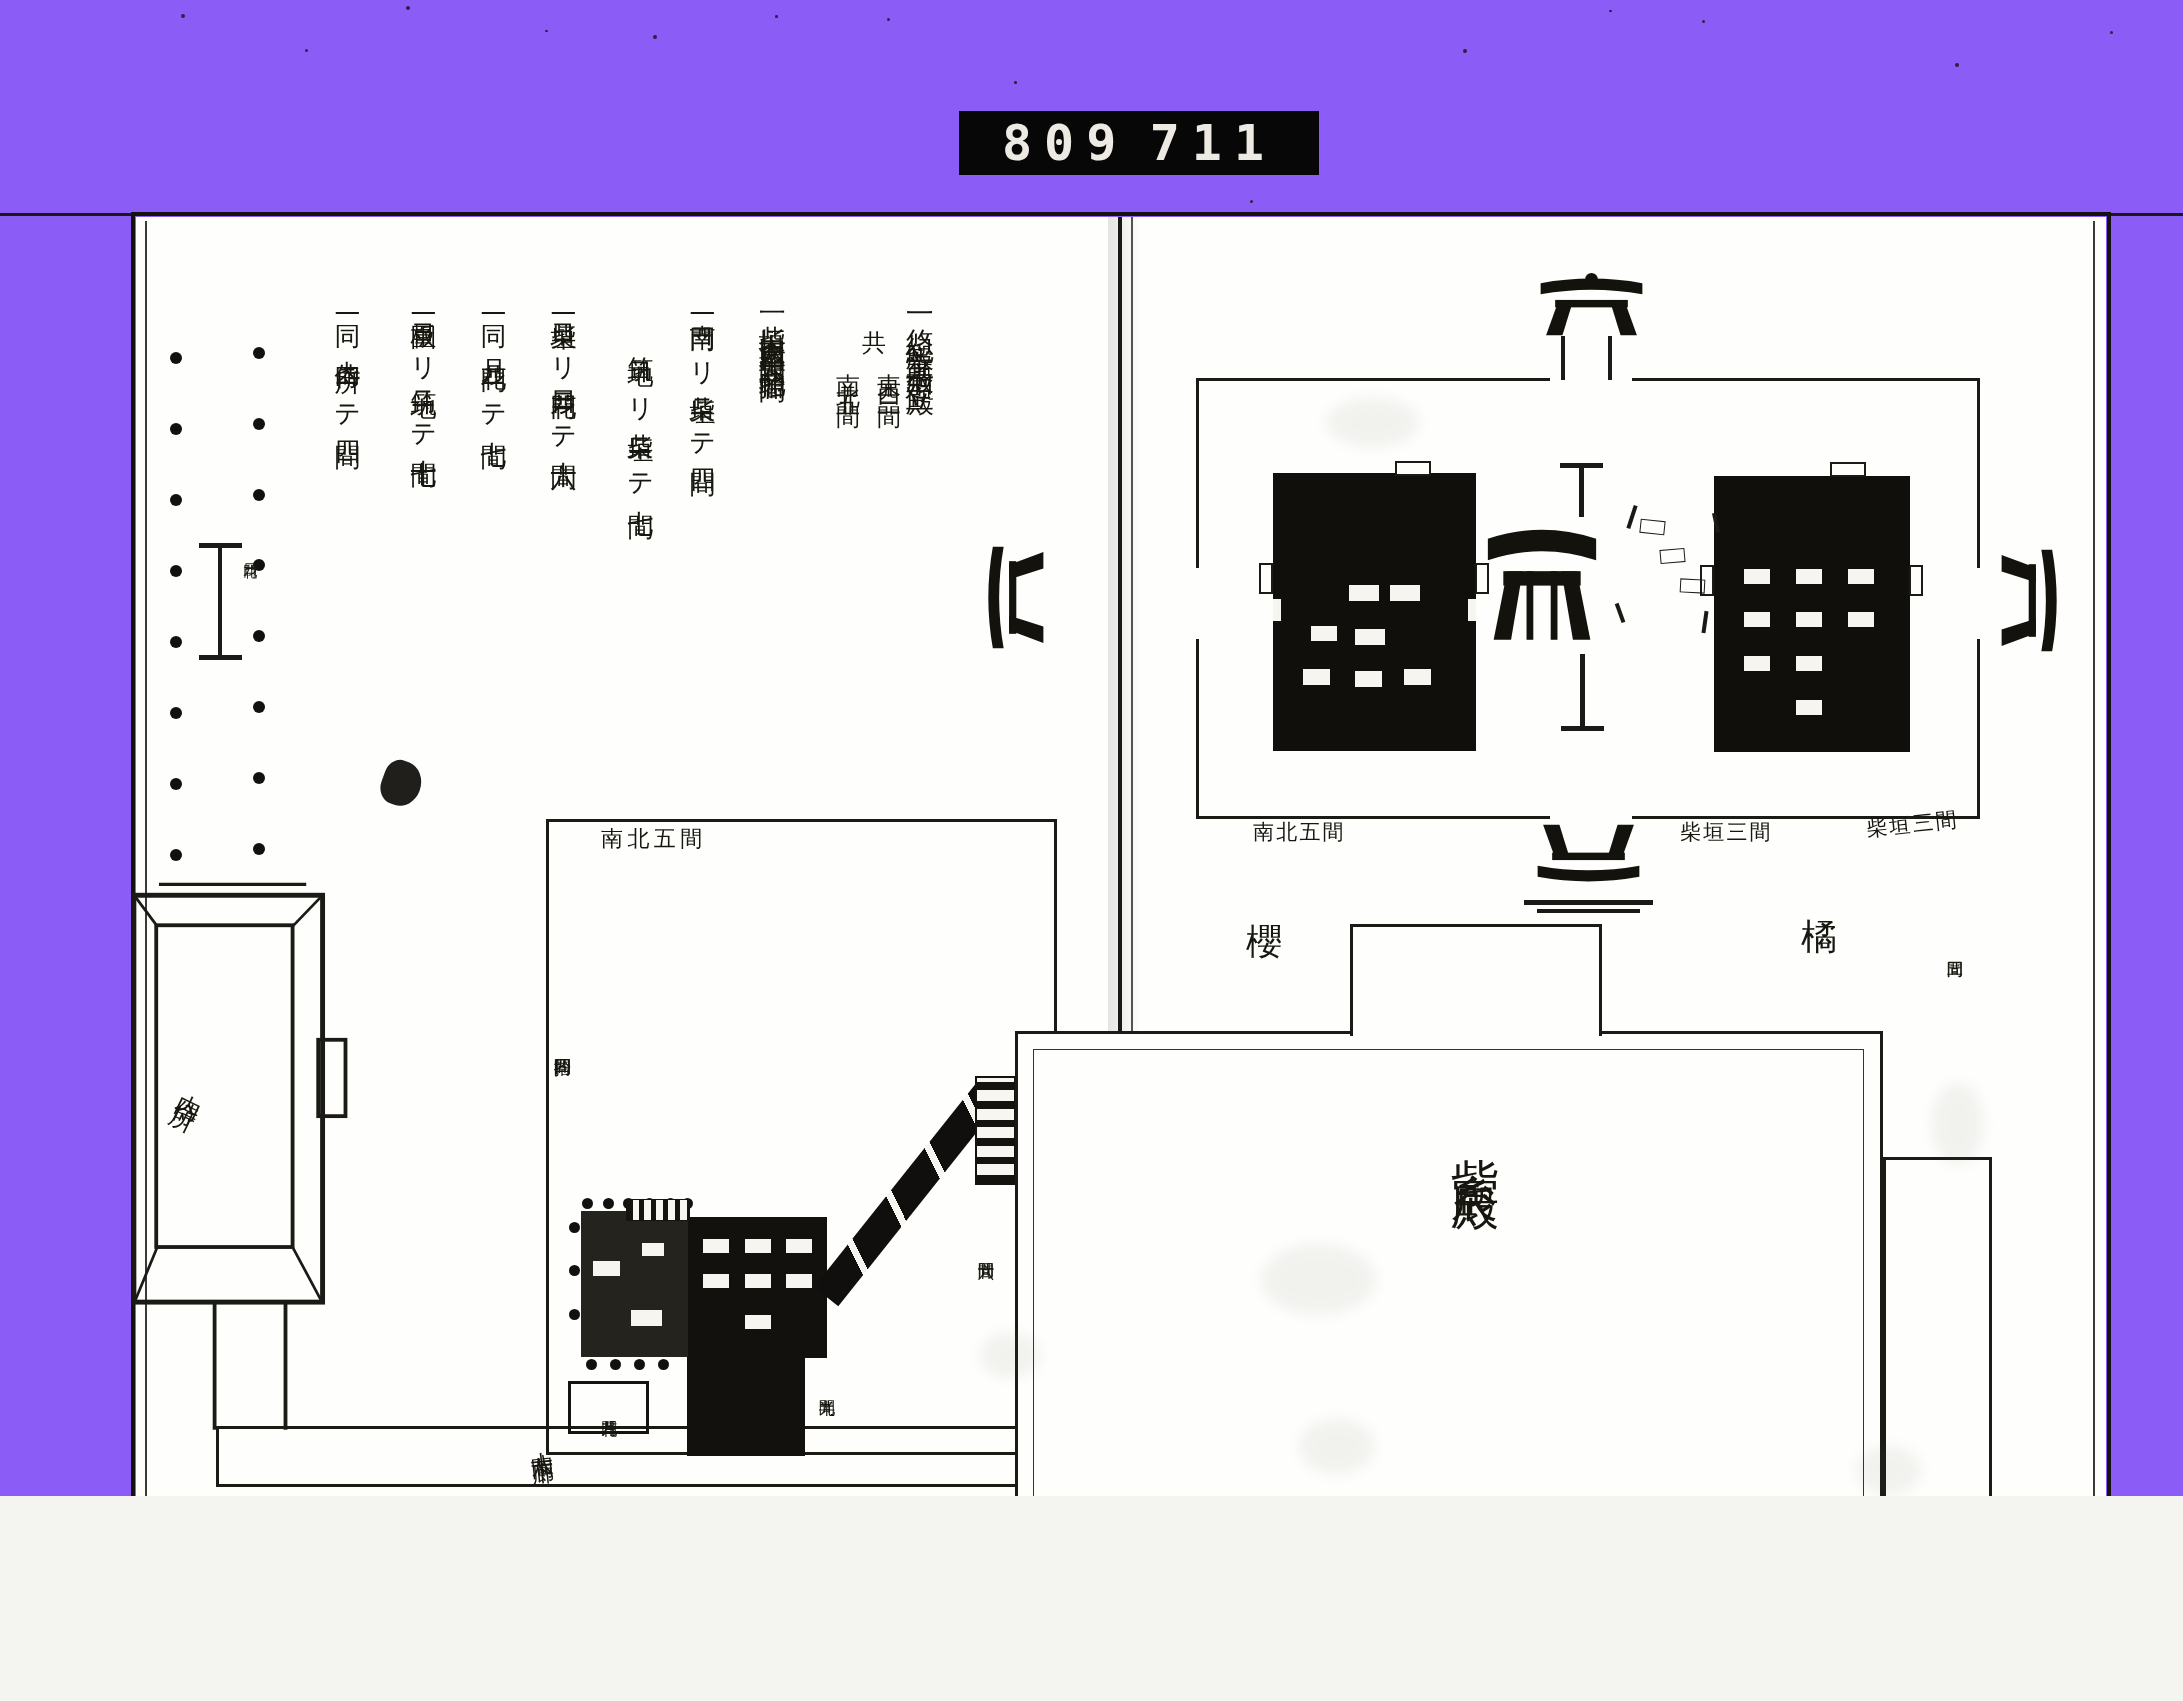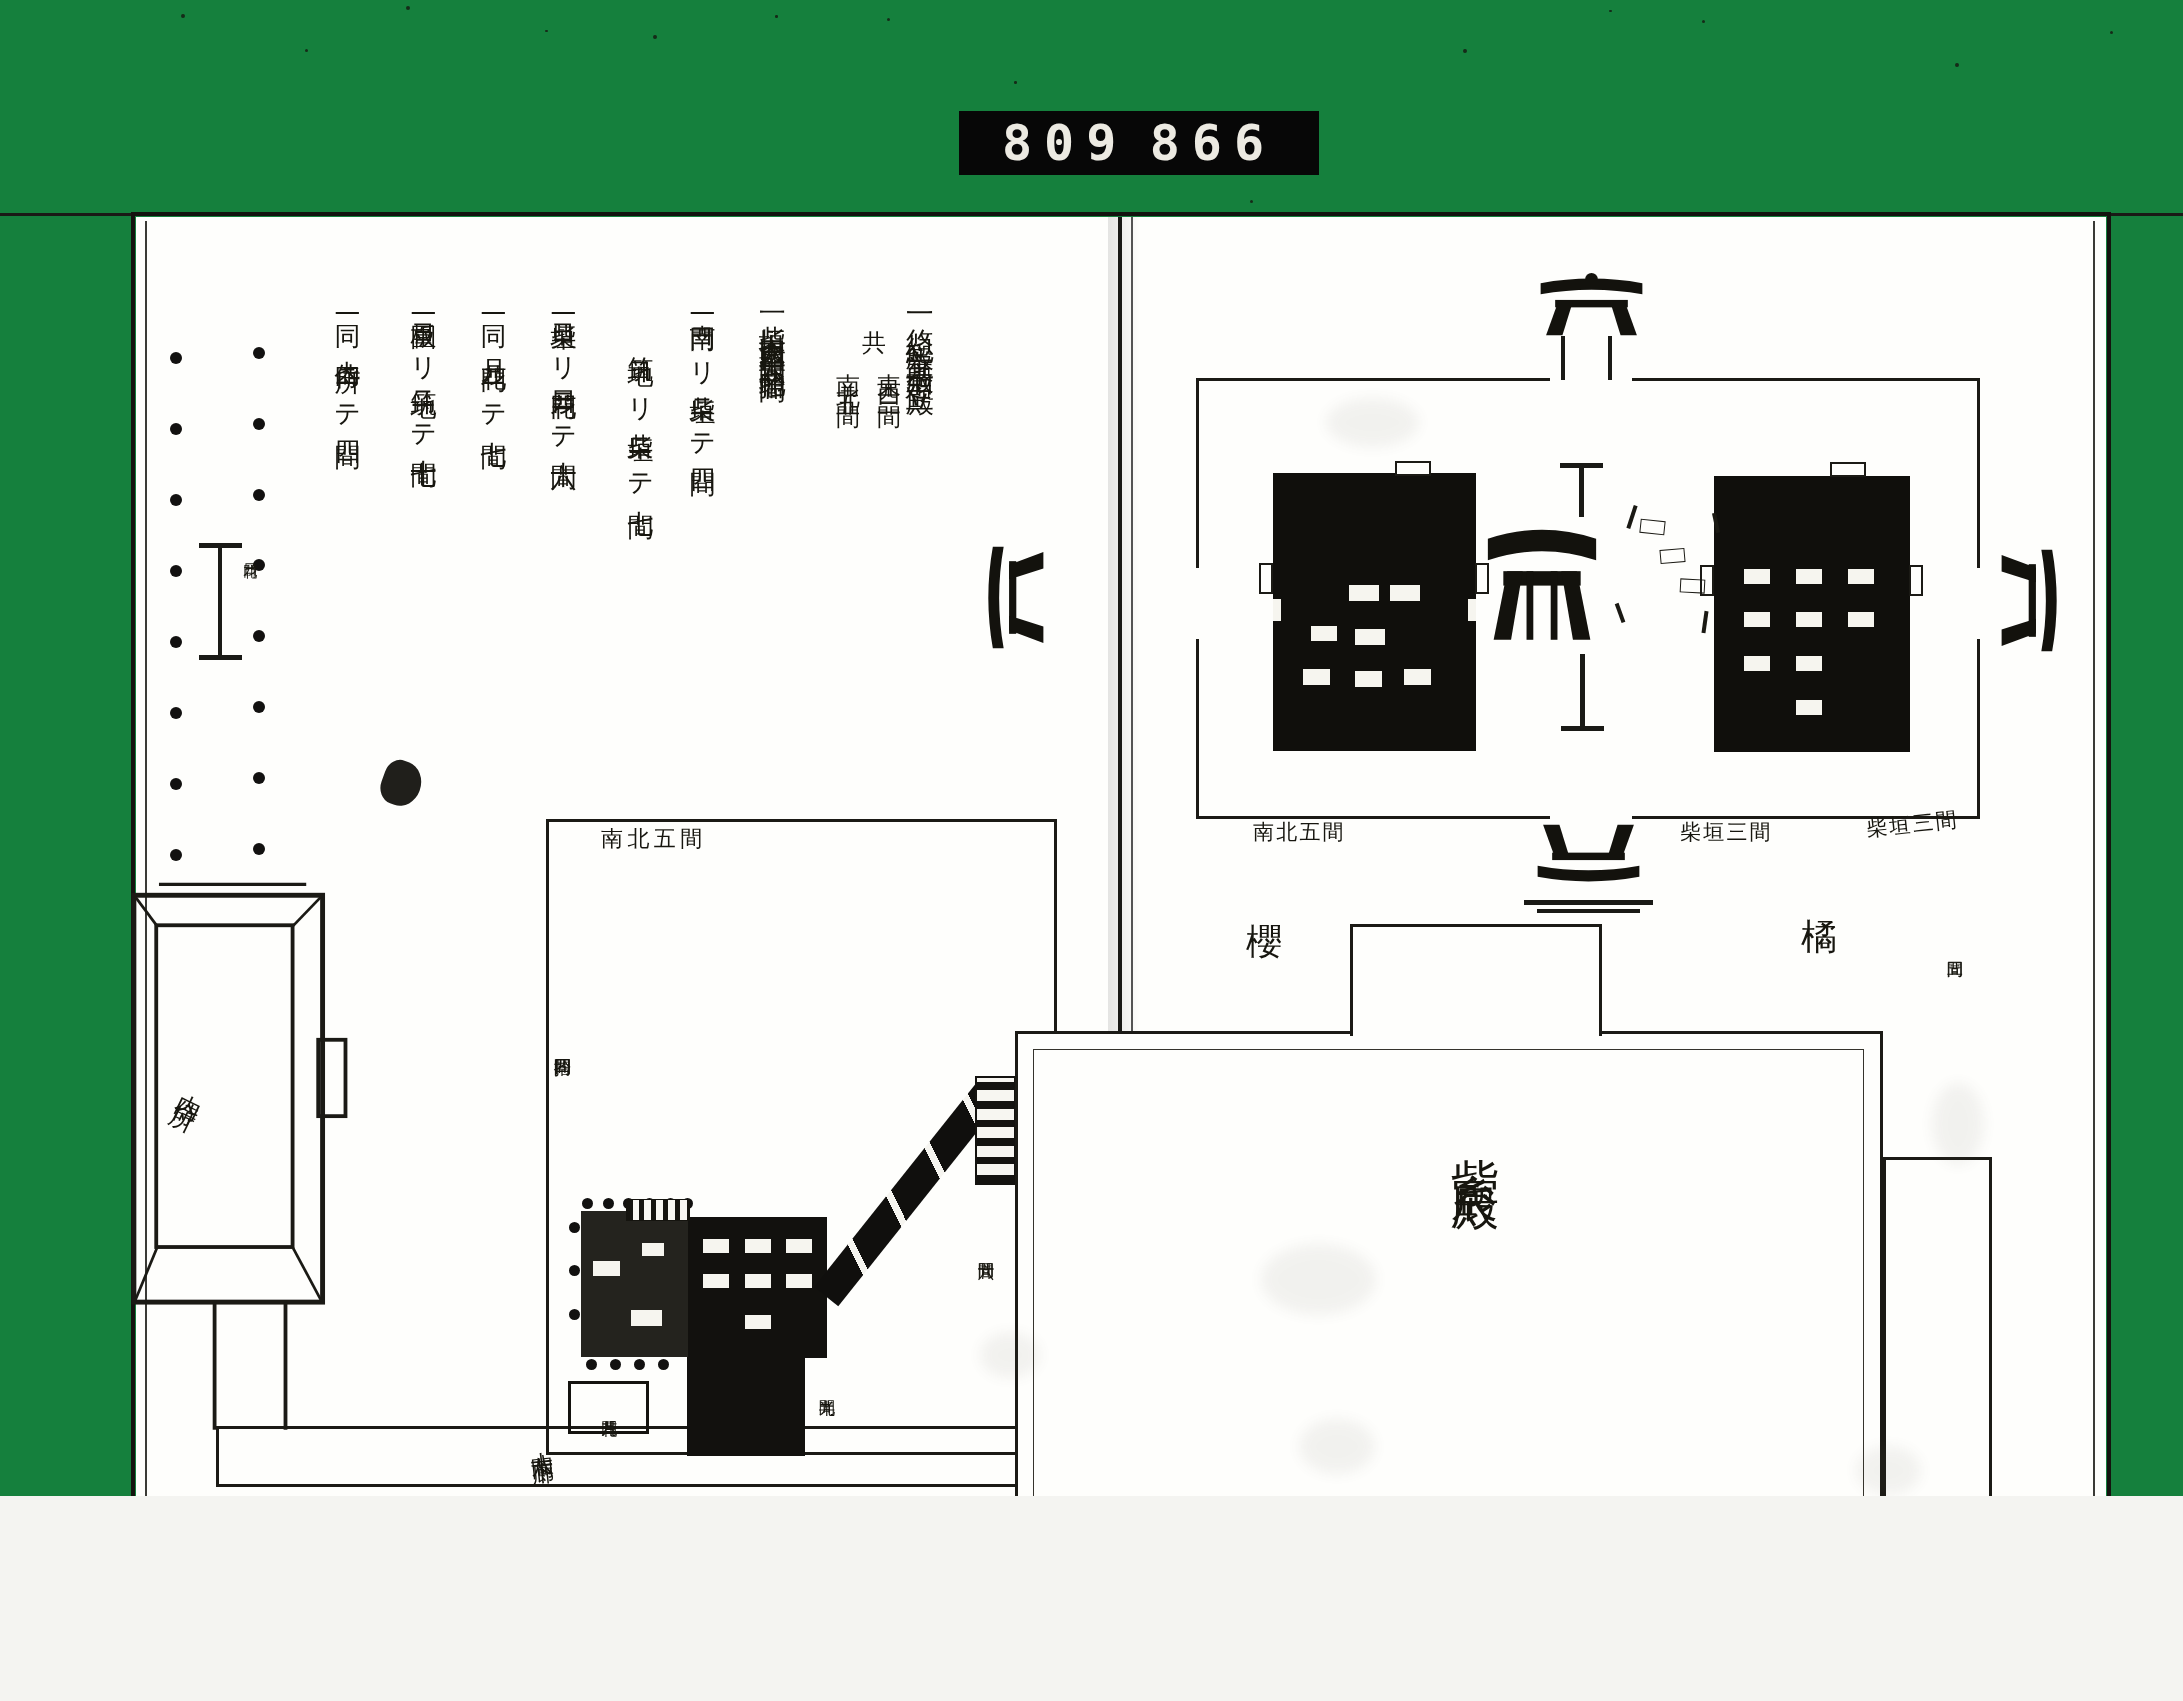--- a/index.html
+++ b/index.html
@@ -1,18 +1,18 @@
 <!DOCTYPE html>
 <html style="font-size:8.7px"><head>
 <meta charset="utf-8">
 <style>
   *{box-sizing:border-box;margin:0;padding:0}
   html,body{width:2183px;height:1701px}
   body{background:#f4f4f1;font-family:"DejaVu Serif","Liberation Serif",serif}
-  .stage{position:relative;width:2183px;height:1496px;background:#15803d;overflow:hidden}
+  .stage{position:relative;width:2183px;height:1496px;background:#8b5cf6;overflow:hidden}
   .abs{position:absolute}
   .ink{color:#17160f}
   .vtext{writing-mode:vertical-rl;text-orientation:upright;line-height:1.12;white-space:nowrap}
   .outline{position:absolute;border:3.3px solid #1b1a15;background:transparent}
   .dot{position:absolute;width:12px;height:12px;border-radius:50%;background:#121110}
   .wrect{position:absolute;background:#f6f5ef}
   .speck{position:absolute;border-radius:50%;background:#15150f;opacity:.8}
   .smudge{position:absolute;background:#5a564c;opacity:.07;border-radius:50%;filter:blur(6.5px)}
   .lineh{position:absolute;background:#1a1a16}
   .linev{position:absolute;background:#1a1a16}
@@ -41,21 +41,21 @@
     <div class="speck" style="left:1250px;top:200px;width:3.3px;height:3.3px"></div>
     <div class="speck" style="left:1463px;top:49px;width:3.8px;height:3.8px"></div>
     <div class="speck" style="left:1609px;top:9.8px;width:2.7px;height:2.7px"></div>
     <div class="speck" style="left:1702px;top:19.6px;width:3.3px;height:3.3px"></div>
     <div class="speck" style="left:1955px;top:63px;width:3.8px;height:3.8px"></div>
     <div class="speck" style="left:2110px;top:31px;width:3.3px;height:3.3px"></div>
   </div>
 
   <div class="counter">
     <span>809</span>
-    <span>866</span>
+    <span>711</span>
   </div>
 
   <div class="lineh" style="left:0;top:213px;width:2183px;height:2.7px"></div>
 
   <div class="pagebg"></div>
   <div class="book"></div>
   <div class="linev" style="left:145px;top:221px;width:1.6px;height:1341px;background:#3a3a36"></div>
   <div class="linev" style="left:2093px;top:221px;width:1.6px;height:1341px;background:#3a3a36"></div>
 
   <div class="linev" style="left:1118px;top:217px;width:3.8px;height:1346px"></div>

